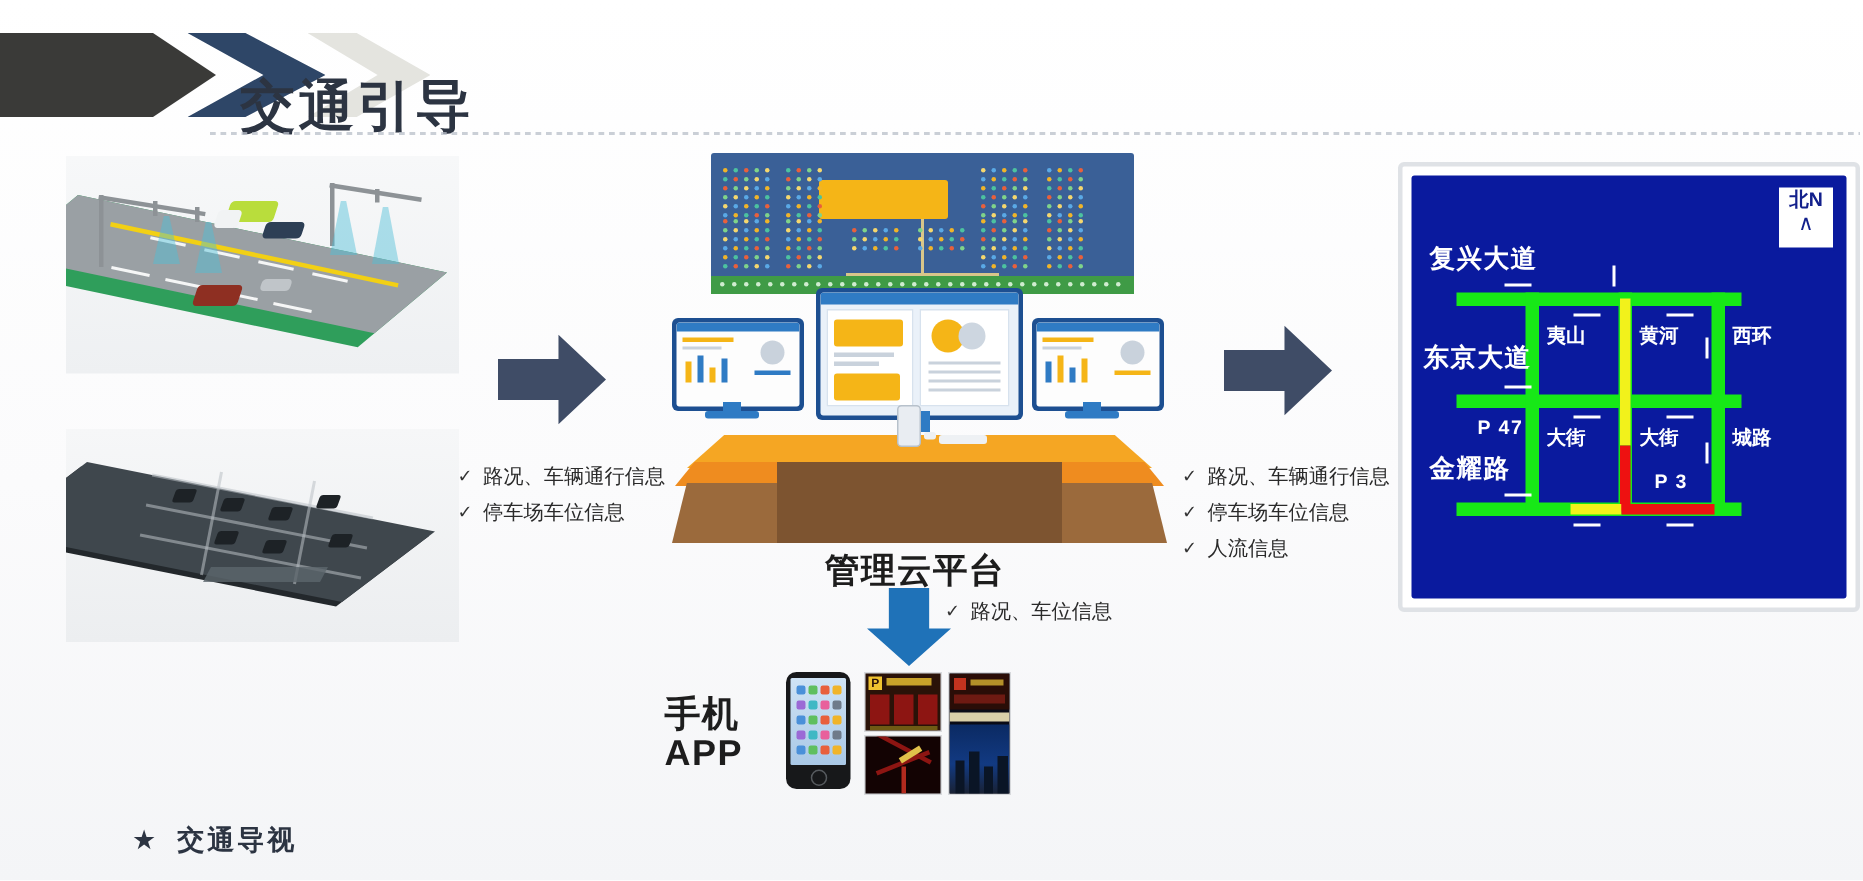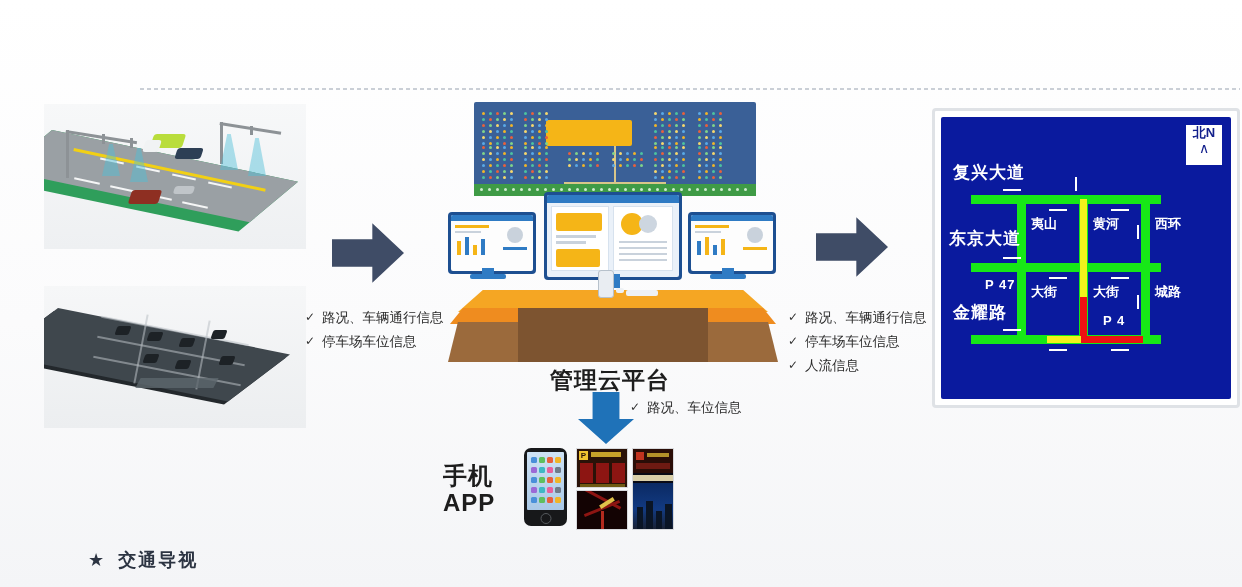--- a/index.html
+++ b/index.html
@@ -121,20 +121,26 @@
   
   .foot{position:absolute;left:88px;top:548px;font-size:18px;font-weight:bold;color:#2c3442;
     letter-spacing:2px;}
   .foot .st{color:#2c3442;margin-right:12px;}
 </style>
 </head>
 <body>
 
 <div class="slide">
 
+  <div class="header">
+    <div class="chev chev1"></div>
+    <div class="chev chev2"></div>
+    <div class="chev chev3"></div>
+    <div class="title">交通引导</div>
+  </div>
   <div class="dotrule"></div>
 
   <div class="photo road-wrap">
     <div class="rd-green"></div>
     <div class="rd-grey"></div>
 
     <div class="rd-line" style="left:30px;top:76px;width:26px;transform:rotate(12deg);"></div>
     <div class="rd-line" style="left:66px;top:84px;width:26px;transform:rotate(12deg);"></div>
     <div class="rd-line" style="left:102px;top:92px;width:26px;transform:rotate(12deg);"></div>
     <div class="rd-line" style="left:138px;top:100px;width:26px;transform:rotate(12deg);"></div>
@@ -653,21 +659,21 @@
       <div class="sl sl-h" style="left:12px;top:184px;">金耀路</div>
 
       <div class="sl sl-v" style="left:90px;top:100px;">夷山</div>
       <div class="sl sl-v" style="left:90px;top:168px;">大街</div>
       <div class="sl sl-v" style="left:152px;top:100px;">黄河</div>
       <div class="sl sl-v" style="left:152px;top:168px;">大街</div>
       <div class="sl sl-v" style="left:214px;top:100px;">西环</div>
       <div class="sl sl-v" style="left:214px;top:168px;">城路</div>
 
       <div class="sl sl-p" style="left:44px;top:160px;">P 47</div>
-      <div class="sl sl-p" style="left:162px;top:196px;">P 4</div>
+      <div class="sl sl-p" style="left:162px;top:196px;">P 3</div>
     </div>
   </div>
 
   <div class="foot">
     <span class="st">★</span><span>交通导视</span>
   </div>
 
 </div>
 
 </body></html>

